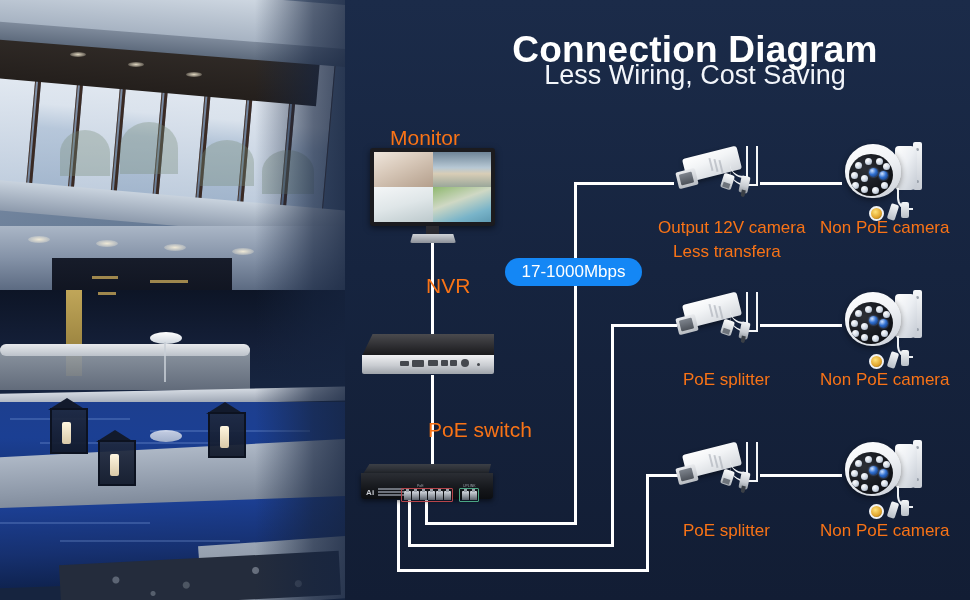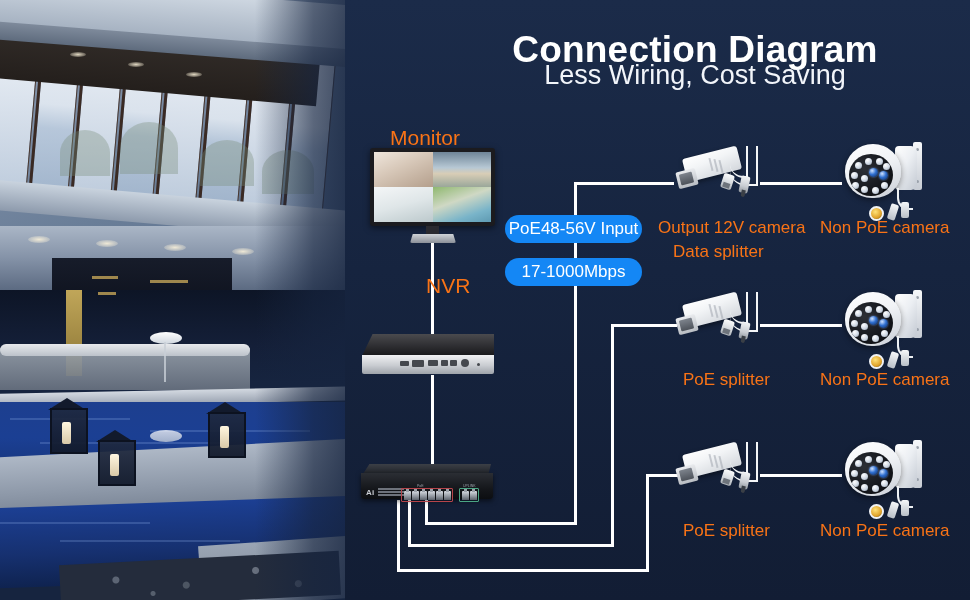--- a/index.html
+++ b/index.html
@@ -290,23 +290,20 @@
 
   <div class="wire wh" style="left:646px;top:474px;width:32px;"></div>
   <div class="wire wv" style="left:646px;top:474px;height:97px;"></div>
   <div class="wire wh" style="left:397px;top:569px;width:252px;"></div>
   <div class="wire wv" style="left:397px;top:500px;height:71px;"></div>
 
   <div class="wire wh" style="left:760px;top:182px;width:82px;"></div>
   <div class="wire wh" style="left:760px;top:324px;width:82px;"></div>
   <div class="wire wh" style="left:760px;top:474px;width:82px;"></div>
 
-  <div class="badge" style="left:505px;top:215px;width:137px;height:28px;background:#1487f5;">
-    <span>PoE48-56V Input</span>
-  </div>
   <div class="badge" style="left:505px;top:258px;width:137px;height:28px;background:#1487f5;">
     <span>17-1000Mbps</span>
   </div>
 
   <div class="dev-label" style="left:390px;top:126px;">Monitor</div>
   <div class="monitor" style="left:370px;top:148px;">
     <div class="mon-bezel">
       <div class="mon-screen">
         <div class="q1"></div>
         <div class="q2"></div>
@@ -325,20 +322,21 @@
       <div class="nvr-port" style="left:38px;top:6px;width:9px;height:5px;"></div>
       <div class="nvr-port" style="left:50px;top:5px;width:12px;height:7px;"></div>
       <div class="nvr-port" style="left:66px;top:5px;width:10px;height:6px;"></div>
       <div class="nvr-port" style="left:79px;top:5px;width:7px;height:6px;"></div>
       <div class="nvr-port" style="left:88px;top:5px;width:7px;height:6px;"></div>
       <div class="nvr-port" style="left:99px;top:4px;width:8px;height:8px;border-radius:50%;"></div>
       <div class="nvr-port" style="left:115px;top:8px;width:3px;height:3px;border-radius:50%;"></div>
     </div>
   </div>
 
+  <div class="dev-label" style="left:428px;top:418px;">PoE switch</div>
   <div class="sw" style="left:361px;top:464px;">
     <div class="sw-top"></div>
     <div class="sw-body">
       <div class="sw-brand">Ai</div>
       <div class="sw-brandsub">
         <i></i>
           <i></i>
           <i></i>
       </div>
       <div class="pg-label" style="left:56px;">PoE</div>
@@ -368,21 +366,21 @@
     <div class="sp-cable" style="left:58px;top:4px;width:16px;height:30px;border-radius:0 0 0 14px;"></div>
     <div class="sp-cable" style="left:58px;top:4px;width:26px;height:38px;border-radius:0 0 0 16px;"></div>
     <div class="sp-rj" style="left:50px;top:32px;">
       <i></i>
     </div>
     <div class="sp-dc" style="left:68px;top:34px;">
       <i></i>
     </div>
   </div>
   <div class="dev-label sm" style="left:658px;top:218px;">Output 12V camera</div>
-  <div class="dev-label sm" style="left:673px;top:242px;">Data splitter</div>
+  <div class="dev-label sm" style="left:673px;top:242px;">Less transfera</div>
 
   <div class="cam" style="left:845px;top:140px;">
     <div class="cam-plate"></div>
     <div class="cam-screw" style="left:71px;top:8px;"></div>
     <div class="cam-screw" style="left:71px;top:40px;"></div>
     <div class="cam-arm"></div>
     <div class="cam-dome"></div>
     <div class="cam-face">
       <div class="led" style="left:6px;top:8px;"></div>
       <div class="led" style="left:16px;top:4px;"></div>

